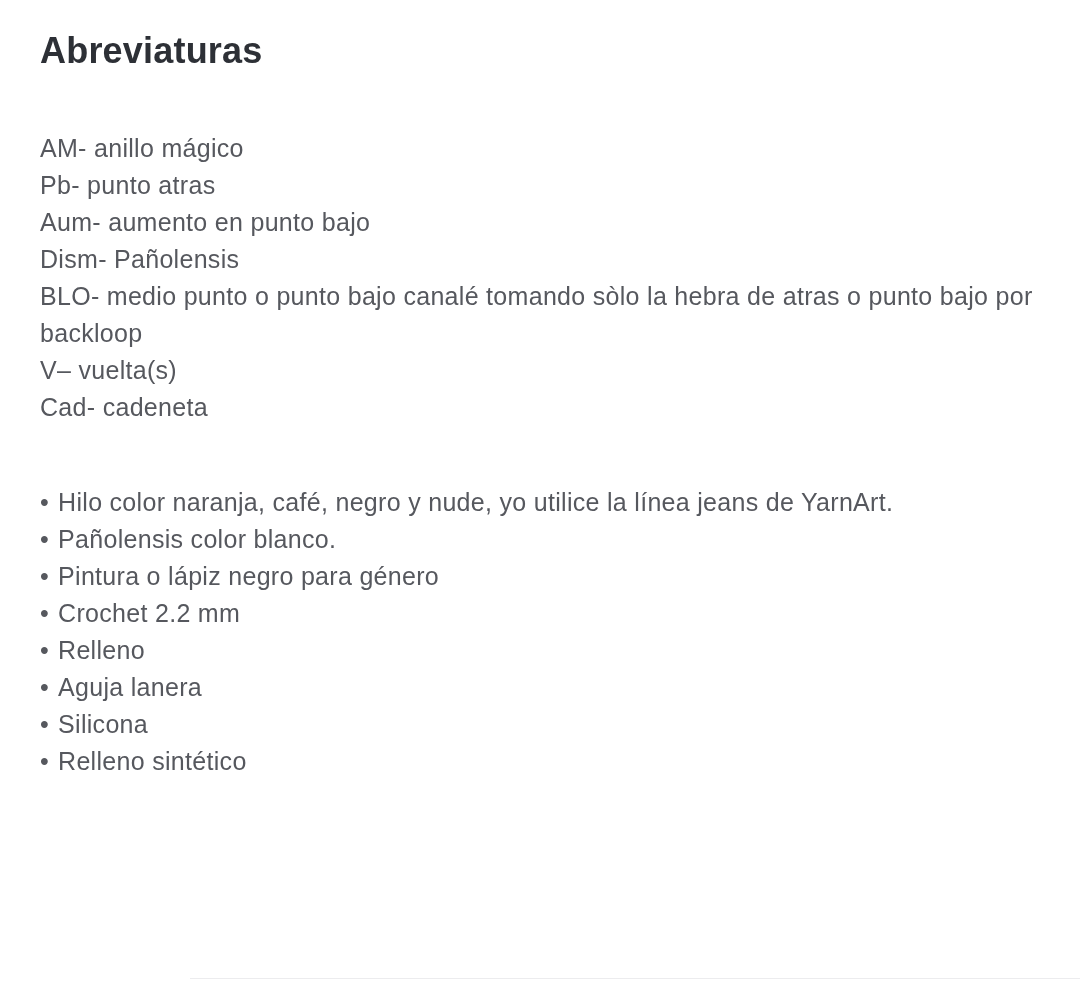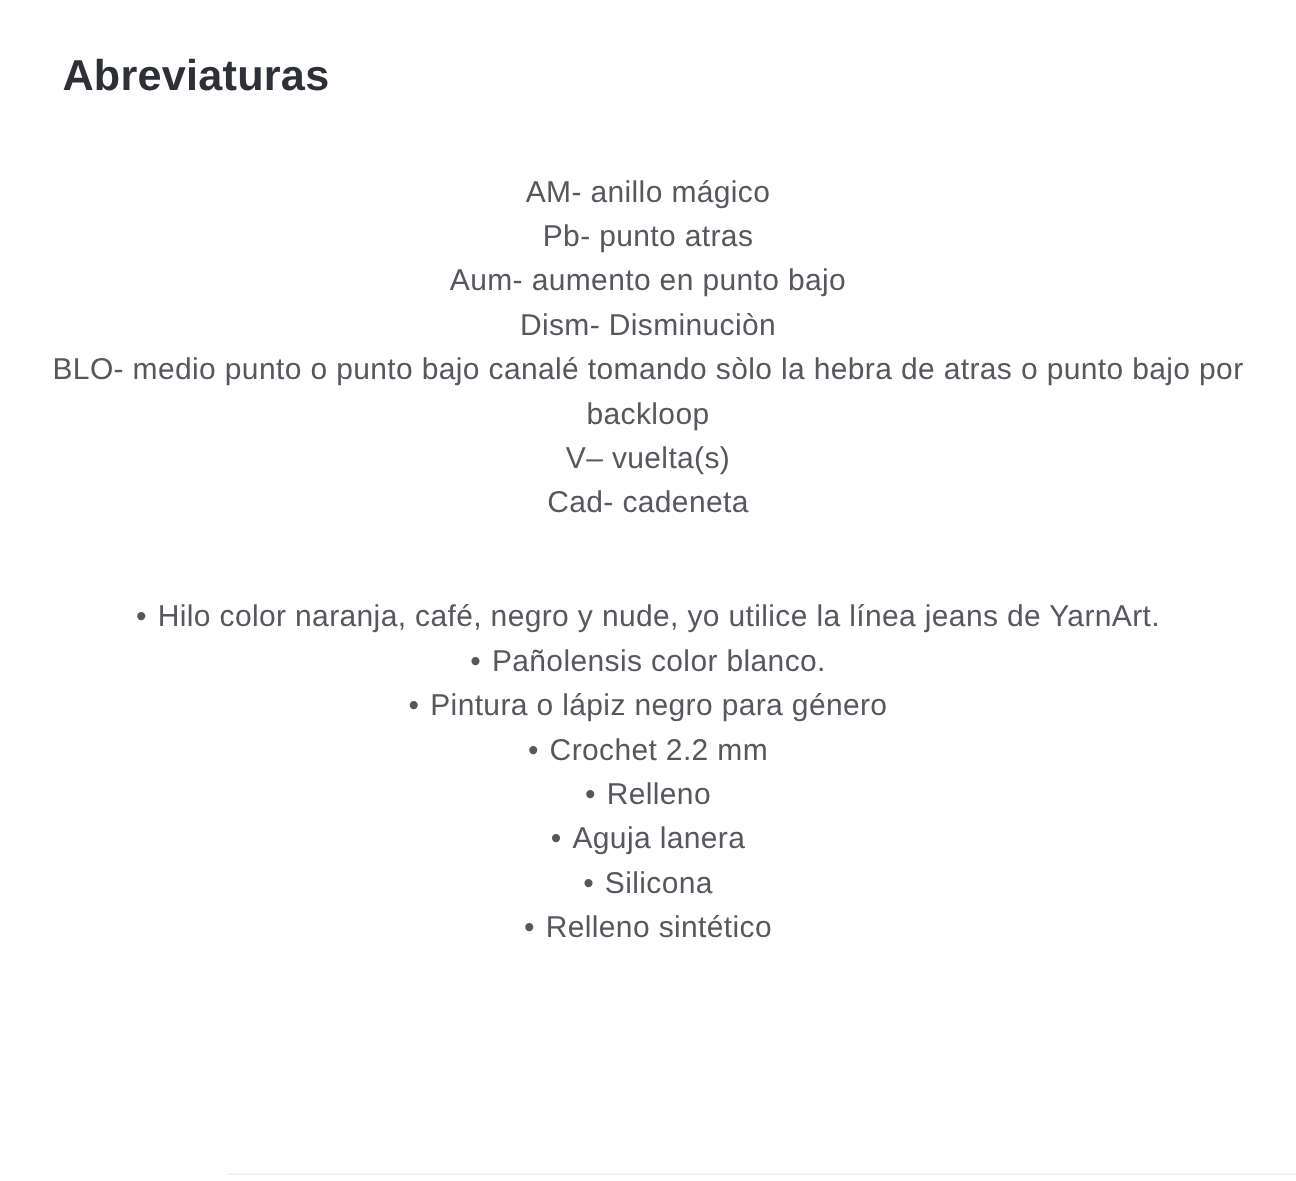--- a/index.html
+++ b/index.html
@@ -15,34 +15,33 @@
     font-family: "Liberation Sans", "DejaVu Sans", sans-serif;
   }
   .page {
     box-sizing: border-box;
     width: 1080px;
     height: 984px;
     padding: 30px 40px 0 40px;
     position: relative;
   }
   .section-heading {
-    margin: 12px;
+    margin: 0;
     font-size: 36px;
     line-height: 42px;
     font-weight: 700;
     letter-spacing: 0.2px;
     color: #2d3036;
   }
   .heading-materials {
     margin-top: 58px;
   }
   .text-list {
     margin-top: 58px;
     max-width: 1000px;
-    text-align: center;
   }
   .text-line {
     margin: 0;
     font-size: 25px;
     line-height: 37px;
     font-weight: 400;
     letter-spacing: 0.3px;
     color: #56585e;
   }
   .bullet-line .bullet {
@@ -63,21 +62,21 @@
 <body>
 
 <div class="page">
 
   <h1 class="section-heading">Abreviaturas</h1>
 
   <div class="text-list">
     <p class="text-line">AM- anillo mágico</p>
     <p class="text-line">Pb- punto atras</p>
     <p class="text-line">Aum- aumento en punto bajo</p>
-    <p class="text-line">Dism- Disminuciòn</p>
+    <p class="text-line">Dism- Pañolensis</p>
     <p class="text-line">BLO- medio punto o punto bajo canalé tomando sòlo la hebra de atras o punto bajo por backloop</p>
     <p class="text-line">V– vuelta(s)</p>
     <p class="text-line">Cad- cadeneta</p>
   </div>
 
 
   <div class="text-list">
     <p class="text-line bullet-line"><span class="bullet">•</span><span>Hilo color naranja, café, negro y nude, yo utilice la línea jeans de YarnArt.</span></p>
     <p class="text-line bullet-line"><span class="bullet">•</span><span>Pañolensis color blanco.</span></p>
     <p class="text-line bullet-line"><span class="bullet">•</span><span>Pintura o lápiz negro para género</span></p>

